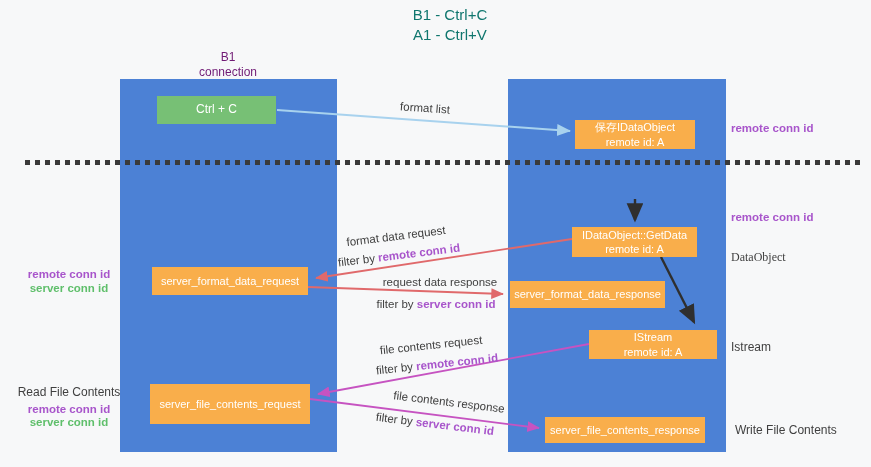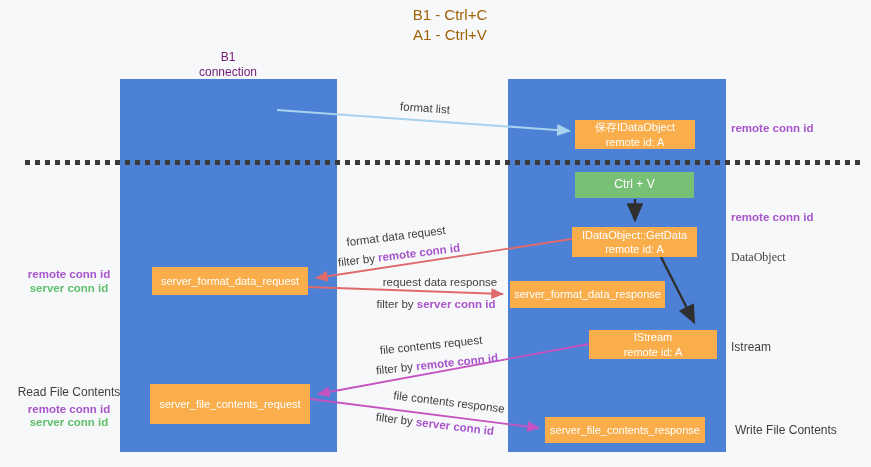--- a/index.html
+++ b/index.html
@@ -3,21 +3,21 @@
 <meta charset="utf-8">
 <style>
   html,body{margin:0;padding:0;}
   .canvas{
     position:relative;width:871px;height:467px;overflow:hidden;
     background:#f7f8f9;
     font-family:"Liberation Sans","DejaVu Sans",sans-serif;
   }
   .title{
     position:absolute;left:450px;top:5px;transform:translateX(-50%);
-    text-align:center;font-size:15px;color:#a16207;line-height:1.32;
+    text-align:center;font-size:15px;color:#0f766e;line-height:1.32;
   }
   .lane{position:absolute;top:79px;height:373px;background:#4c81d5;}
   .lane-left{left:120px;width:217px;}
   .lane-right{left:508px;width:218px;}
   .lane-header{
     position:absolute;top:50px;width:160px;text-align:center;
     font-size:12px;color:#701a75;line-height:1.22;
   }
   .dashline{
     position:absolute;left:25px;top:160px;width:836px;height:5px;
@@ -82,29 +82,29 @@
     </defs>
     <line x1="277" y1="110" x2="570" y2="131" stroke="#a8d2ee" stroke-width="2" marker-end="url(#mblue)"></line>
     <line x1="635" y1="199" x2="635" y2="220" stroke="#2f2f2f" stroke-width="2.4" marker-end="url(#mblack)"></line>
     <line x1="572" y1="239" x2="316" y2="278" stroke="#e0696b" stroke-width="1.8" marker-end="url(#msalmon)"></line>
     <line x1="308" y1="287" x2="503" y2="294" stroke="#e0696b" stroke-width="1.8" marker-end="url(#msalmon)"></line>
     <line x1="661" y1="257" x2="694" y2="322" stroke="#2f2f2f" stroke-width="2.4" marker-end="url(#mblack)"></line>
     <line x1="589" y1="344" x2="318" y2="394" stroke="#c653c1" stroke-width="1.8" marker-end="url(#mmagenta)"></line>
     <line x1="310" y1="399" x2="539" y2="428" stroke="#c653c1" stroke-width="1.8" marker-end="url(#mmagenta)"></line>
   </svg>
 
+  <div class="box green" style="left:157px;top:96px;width:119px;height:28px;font-size:12px;">
+    <span>Ctrl + C</span>
+  </div>
 
   <div class="box orange" style="left:575px;top:120px;width:120px;height:29px;">
     <span>保存IDataObject</span>
     <span>remote id: A</span>
   </div>
 
-  <div class="box green" style="left:575px;top:172px;width:119px;height:26px;font-size:12px;">
-    <span>Ctrl + V</span>
-  </div>
 
   <div class="box orange" style="left:572px;top:227px;width:125px;height:30px;">
     <span>IDataObject::GetData</span>
     <span>remote id: A</span>
   </div>
 
   <div class="box orange" style="left:152px;top:267px;width:156px;height:28px;">
     <span>server_format_data_request</span>
   </div>
 

